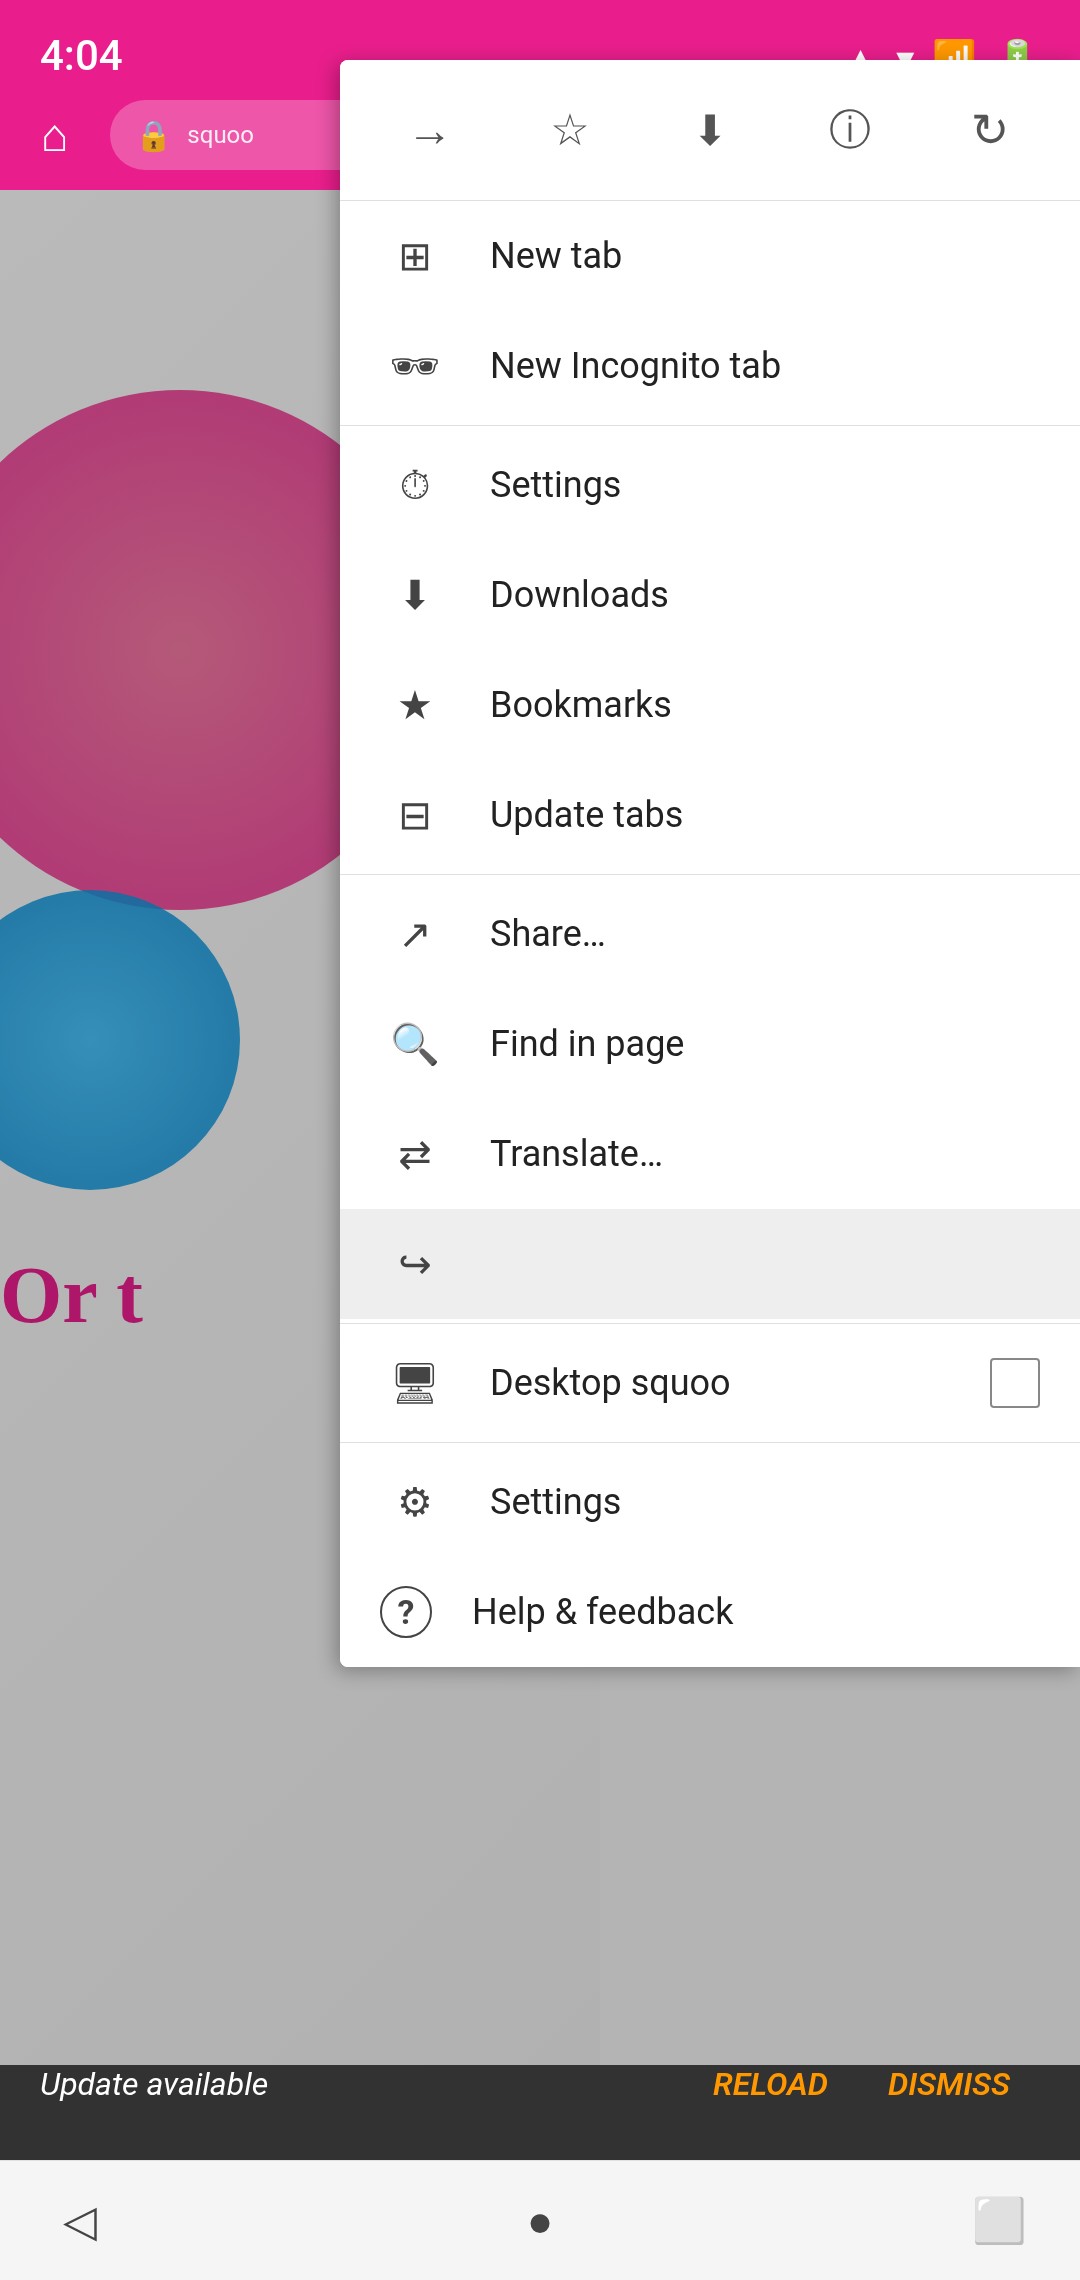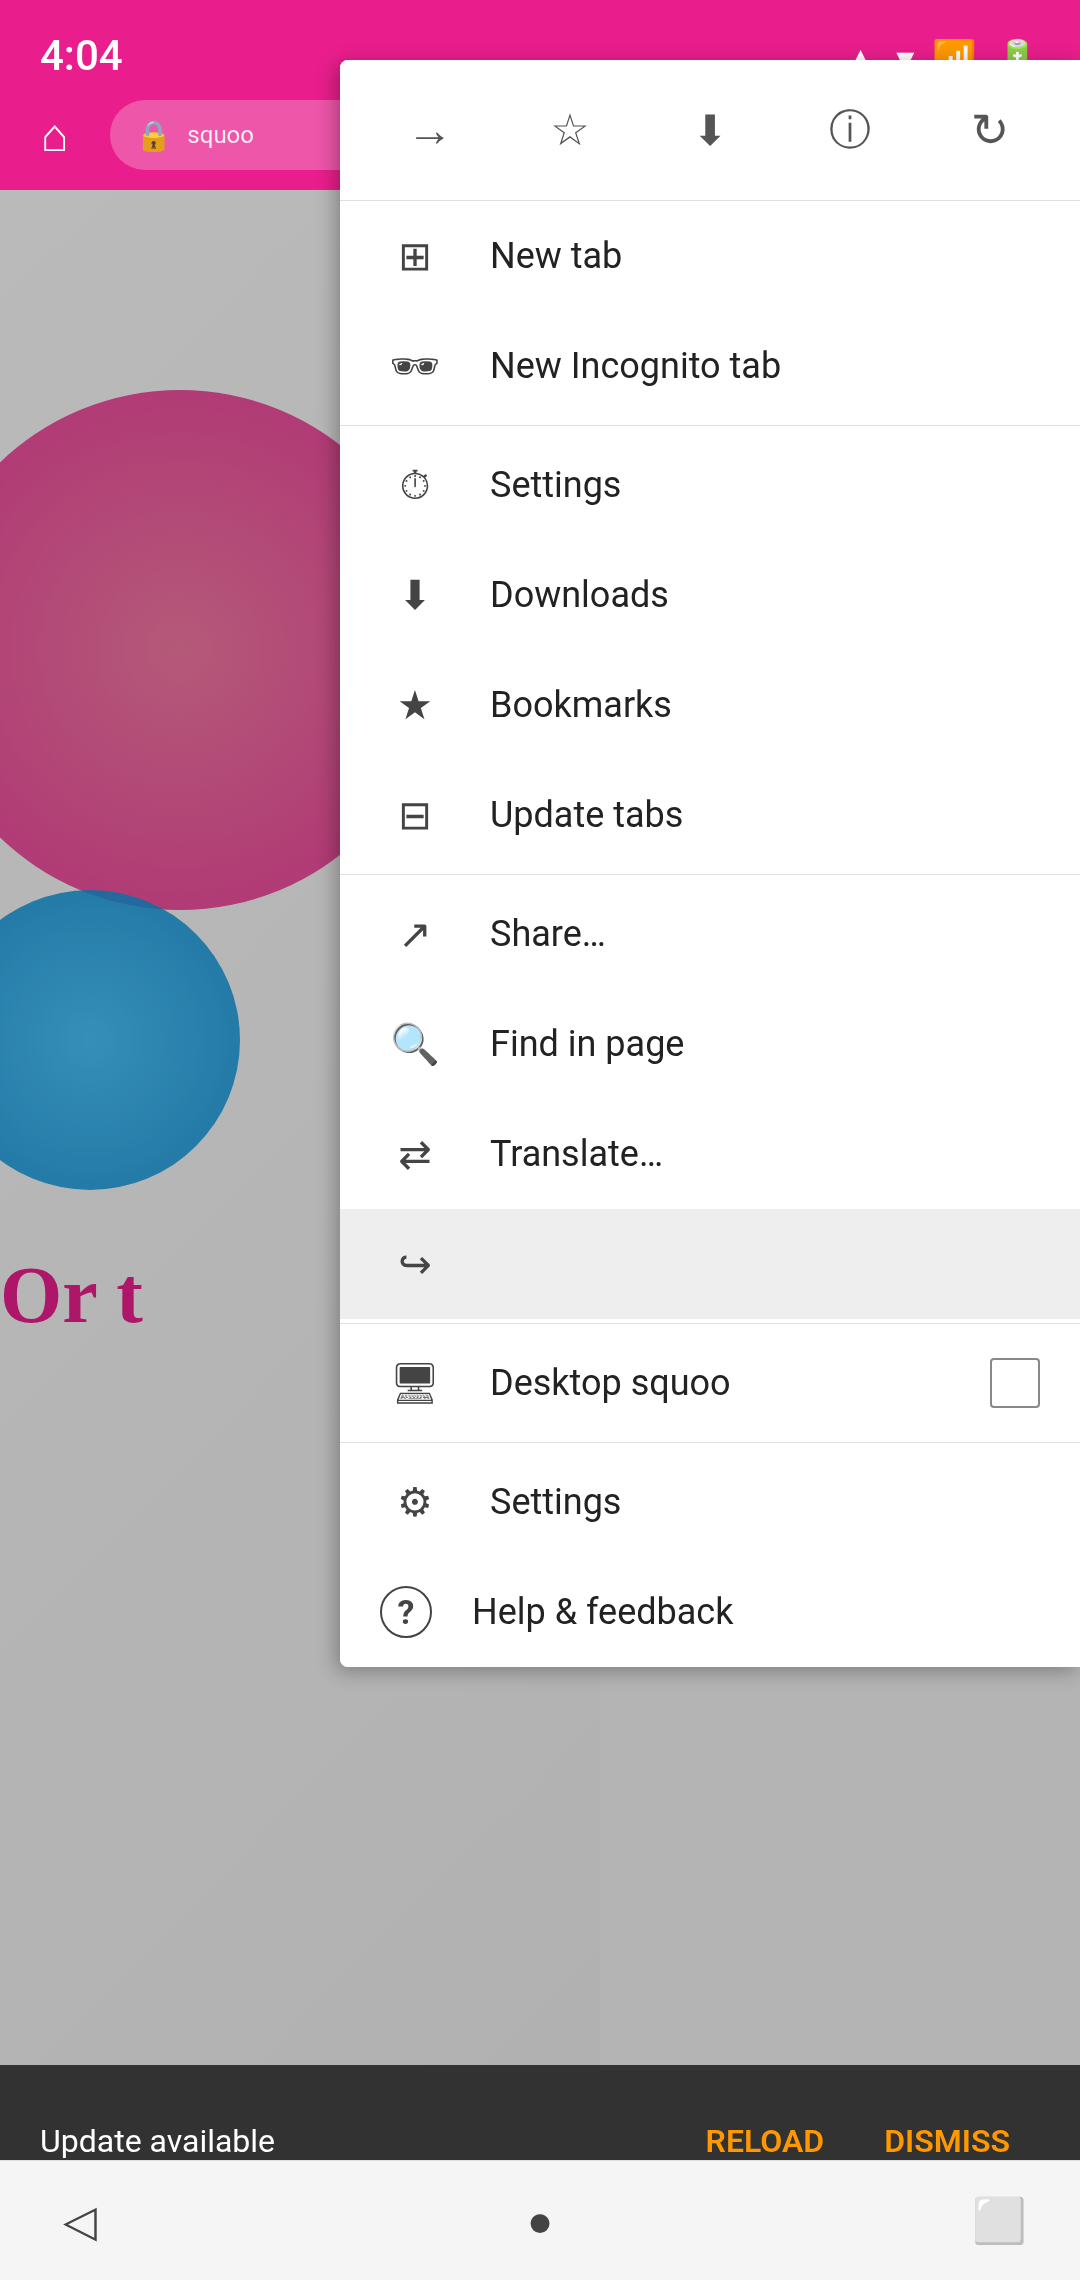--- a/index.html
+++ b/index.html
@@ -242,23 +242,24 @@
 
     
     .update-banner {
       position: absolute;
       bottom: 120px;
       left: 0;
       width: 1080px;
       height: 95px;
       background: #323232;
       display: flex;
-      align-items: flex-end;
+      align-items: flex-start;
       padding: 0 40px;
       z-index: 25;
+      font-style: italic;
     }
     .update-text {
       flex: 1;
       color: white;
       font-size: 32px;
     }
     .update-action {
       color: #ff9800;
       font-size: 32px;
       font-weight: 600;

